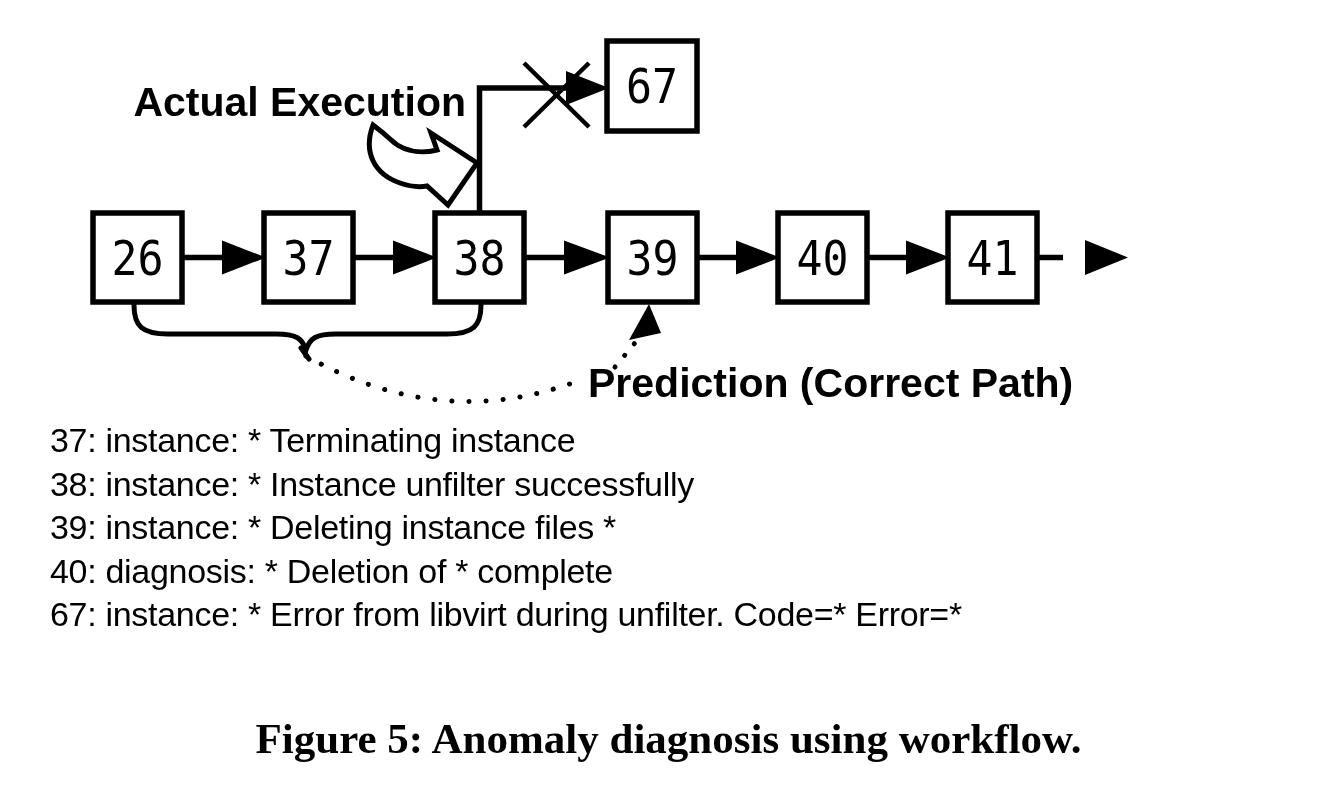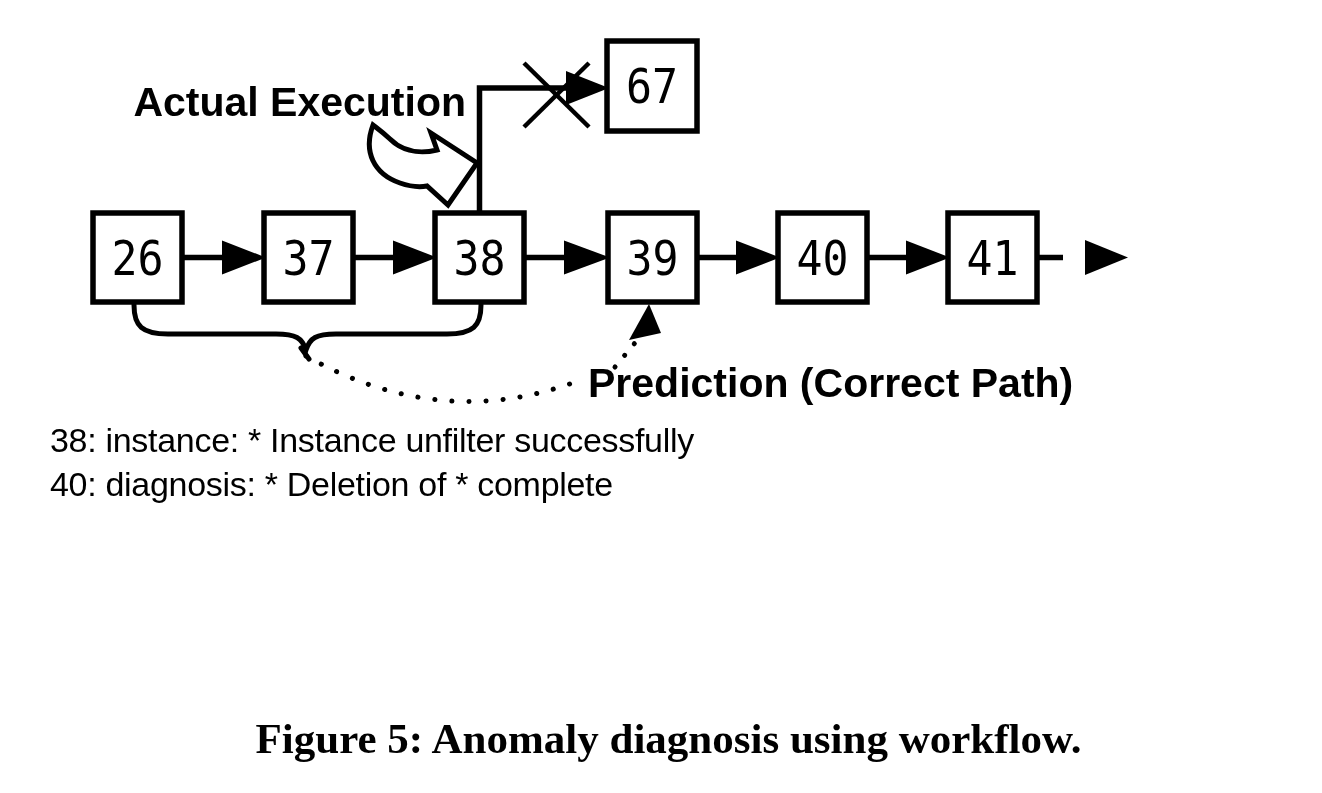--- a/index.html
+++ b/index.html
@@ -108,18 +108,21 @@
     <g>
       <path class="dots-short" d="M615,367 L639,338"></path>
       <polygon class="tri" points="649,304 629,340 661,333"></polygon>
     </g>
 
     <text class="lbl" x="466" y="116" text-anchor="end">Actual Execution</text>
     <text class="lbl" x="588" y="397" text-anchor="start">Prediction (Correct Path)</text>
   </svg>
 
   <div class="logs">
+    <div>37: instance: * Terminating instance</div>
     <div>38: instance: * Instance unfilter successfully</div>
+    <div>39: instance: * Deleting instance files *</div>
     <div>40: diagnosis: * Deletion of * complete</div>
+    <div>67: instance: * Error from libvirt during unfilter. Code=* Error=*</div>
   </div>
 
   <div class="caption">Figure 5: Anomaly diagnosis using workflow.</div>
 </div>
 
 </body></html>

